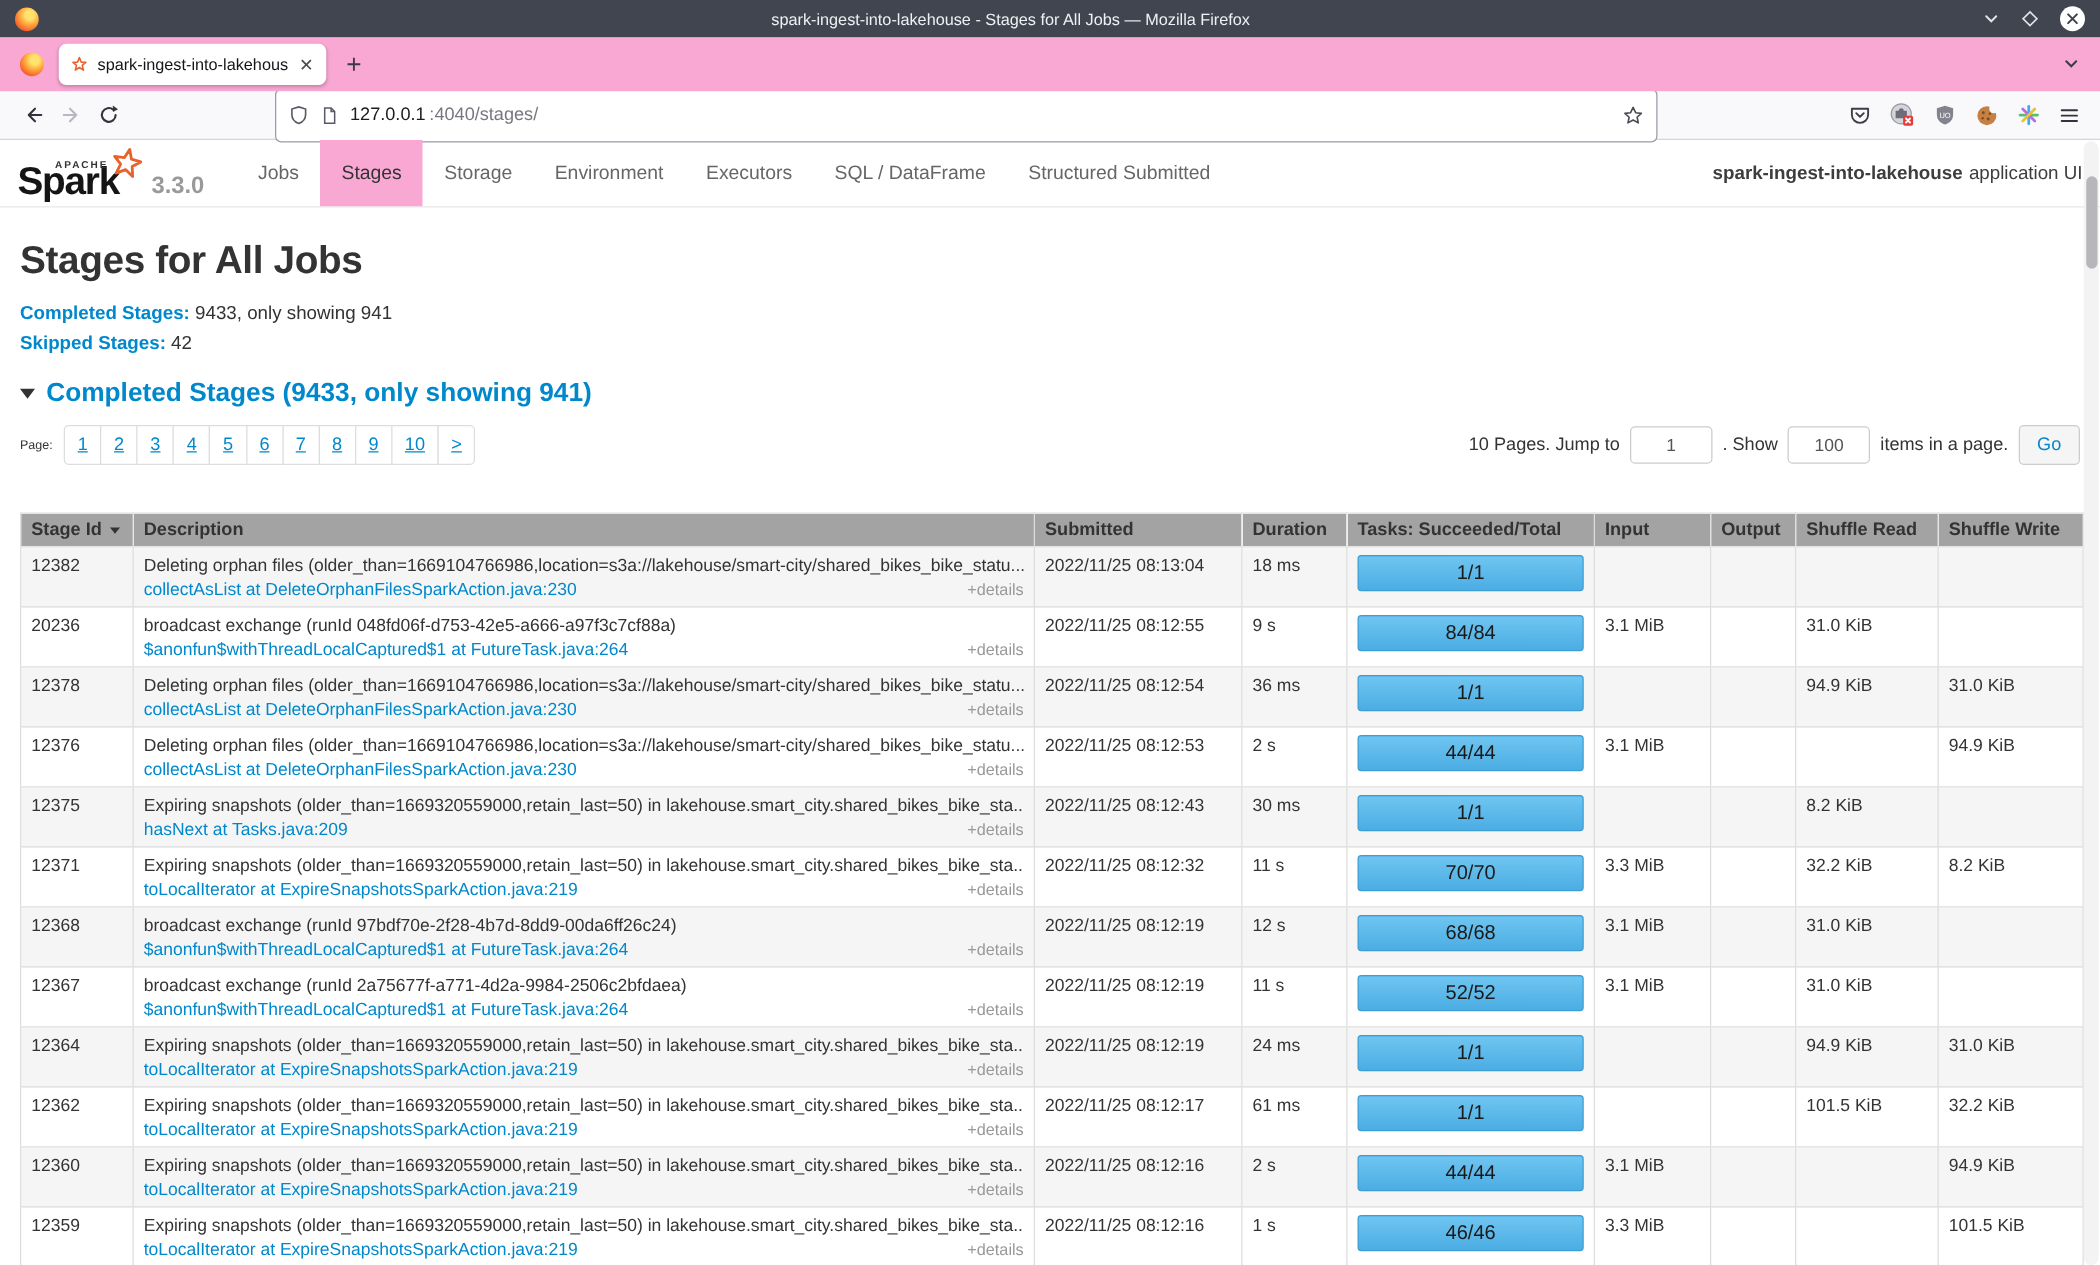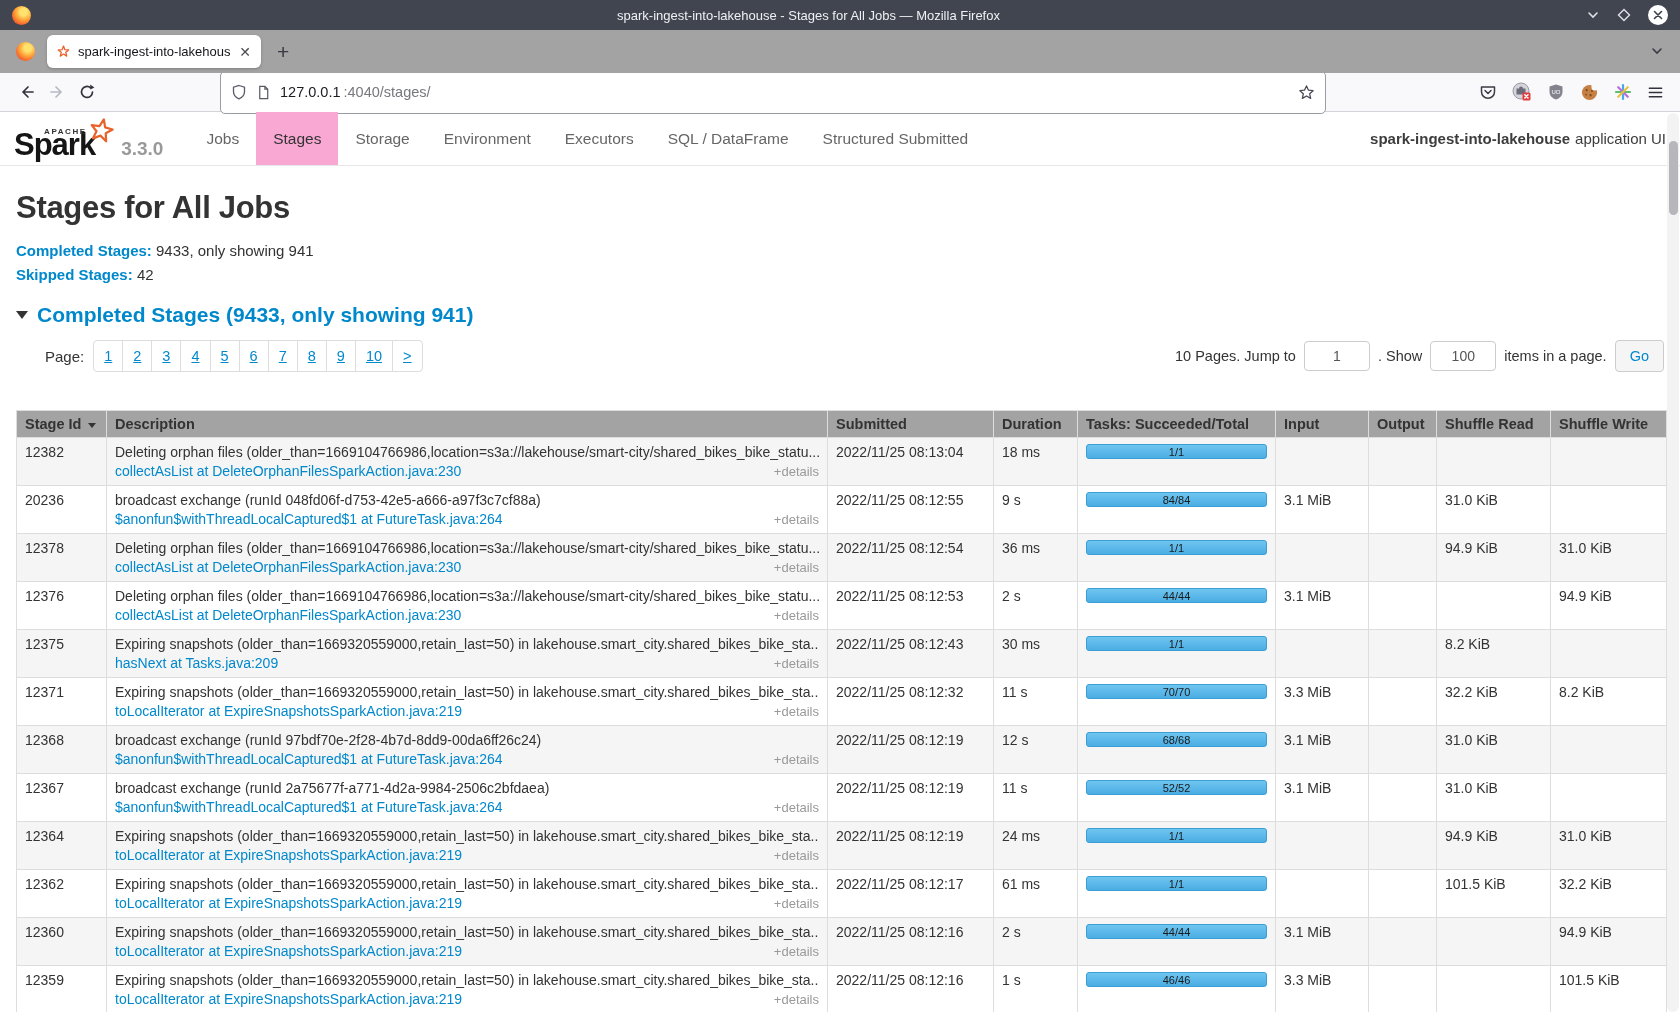--- a/index.html
+++ b/index.html
@@ -10,21 +10,21 @@
     background:#fff; position:relative;
   }
   
   .titlebar { height:30px; background:var(--titlebar,#40454f); display:flex; align-items:center; padding:0 12px; }
   .ff-ball { width:19px; height:19px; border-radius:50%;
     background: radial-gradient(circle at 62% 32%, #ffe36e 0 20%, #ffa53a 46%, #f5642e 72%, #d93b63 100%); }
   .win-title { flex:1; text-align:center; color:#eef0f3; font-size:13px; white-space:nowrap; }
   .win-controls { display:flex; align-items:center; gap:17px; }
   .win-close-circle { width:20px; height:20px; border-radius:50%; background:#fff; display:flex; align-items:center; justify-content:center; }
   
-  .tabbar { height:43px; background:#a3a3a3; display:flex; align-items:center; padding:0 10px; position:relative; }
+  .tabbar { height:43px; background:#f9a8d4; display:flex; align-items:center; padding:0 10px; position:relative; }
   .tabbar .ff-ball { margin:0 12px 0 6px; }
   .tab { display:flex; align-items:center; gap:8px; background:#fff; border-radius:6px; height:33px;
     padding:0 10px; width:214px; box-shadow:0 1px 3px rgba(0,0,0,.22); }
   .tab-title { font-size:13px; color:#15141a; white-space:nowrap; overflow:hidden; flex:1; }
   .tab-close { font-size:14px; color:#4a4a52; line-height:1; }
   .newtab { font-size:21px; color:#3a3a44; margin-left:16px; line-height:1; }
   .tab-chevron { position:absolute; right:16px; top:14px; }
   
   .toolbar { height:39px; background:#f9f9fb; border-bottom:1px solid #d4d4da; display:flex; align-items:center; padding:0 12px; }
   .tb-icon { width:30px; height:28px; display:flex; align-items:center; justify-content:center; }
@@ -51,21 +51,21 @@
   
   .content { padding:10px 16px 0 16px; }
   h1 { font-size:31px; margin:14px 0 16px 0; color:#333; letter-spacing:-0.3px; }
   .status-line { font-size:15px; color:#333; margin:0 0 7px 0; }
   .status-line a { color:var(--link-blue,#0088cc); font-weight:bold; text-decoration:none; }
   .section-header { margin-top:20px; display:flex; align-items:center; gap:9px; cursor:pointer; }
   .arrow-down { width:0; height:0; border-left:6px solid transparent; border-right:6px solid transparent; border-top:8px solid #333; }
   .section-title { color:var(--link-blue,#0088cc); font-size:21px; font-weight:bold; }
   
   .controls-row { display:flex; align-items:center; margin-top:13px; }
-  .page-label { font-size:15px; color:#333; margin-right:9px;margin-left:29px; }
+  .page-label { font-size:10px; color:#333; margin-right:9px; }
   .pg-group { display:flex; }
   .pg-btn { display:flex; align-items:center; justify-content:center; min-width:28px; height:32px; padding:0 10px;
     border:1px solid #ddd; margin-left:-1px; background:#fff; color:var(--link-blue,#0088cc); font-size:14.5px; cursor:pointer; }
   .pg-btn:first-child { border-radius:4px 0 0 4px; margin-left:0; }
   .pg-btn:last-child { border-radius:0 4px 4px 0; }
   .right-controls { margin-left:auto; display:flex; align-items:center; gap:8px; font-size:14.5px; color:#333; }
   .num-input { width:66px; height:30px; border:1px solid #ccc; border-radius:4px; text-align:center;
     font-size:14px; color:#555; font-family:inherit; }
   .go-btn { height:32px; padding:0 14px; border:1px solid #ccc; border-radius:4px; background:#f5f5f5;
     color:var(--link-blue,#0088cc); font-size:14.5px; cursor:pointer; font-family:inherit; }
@@ -75,23 +75,23 @@
   .stages-table thead th { text-align:left; font-size:14.5px; font-weight:bold; color:#333; padding:5px 8px; background:#a3a3a3; white-space:nowrap; overflow:hidden; }
   .stages-table td { padding:6px 8px; font-size:14px; color:#333; vertical-align:top; }
   tr.odd { background:#f5f5f5; }
   .sort-arrow { display:inline-block; width:0; height:0; border-left:4px solid transparent; border-right:4px solid transparent;
     border-top:5px solid #333; margin-left:7px; vertical-align:middle; }
   .l1 { white-space:nowrap; overflow:hidden; }
   .l2 { display:flex; justify-content:space-between; align-items:baseline; margin-top:3px; }
   .callsite { color:var(--link-blue,#0088cc); text-decoration:none; font-size:14px; white-space:nowrap; overflow:hidden; }
   .details { color:#999; font-size:13px; margin-left:8px; cursor:pointer; }
   .c-tasks { padding:5px 5px; }
-  .bar { height:15px; border:1px solid var(--bar-border,#3d9ed6); border-radius:3px;
+  .bar { height:29px; border:1px solid var(--bar-border,#3d9ed6); border-radius:3px;
     background:linear-gradient(var(--bar-top,#6fc5f0), var(--bar-bottom,#4bade4));
-    display:flex; align-items:center; justify-content:center; font-size:11px; color:#1a1a1a; }
+    display:flex; align-items:center; justify-content:center; font-size:16px; color:#1a1a1a; }
   
   .scrollbar { position:absolute; right:1px; top:113px; bottom:0; width:12px; background:#f3f3f4; border-radius:6px; }
   .scroll-thumb { position:absolute; left:1.5px; top:28px; width:9px; height:74px; background:#b6b6bb; border-radius:5px; }
   svg { display:block; }
 </style>
 </head>
 <body>
 
 <div class="titlebar">
   <div class="ff-ball"></div>

